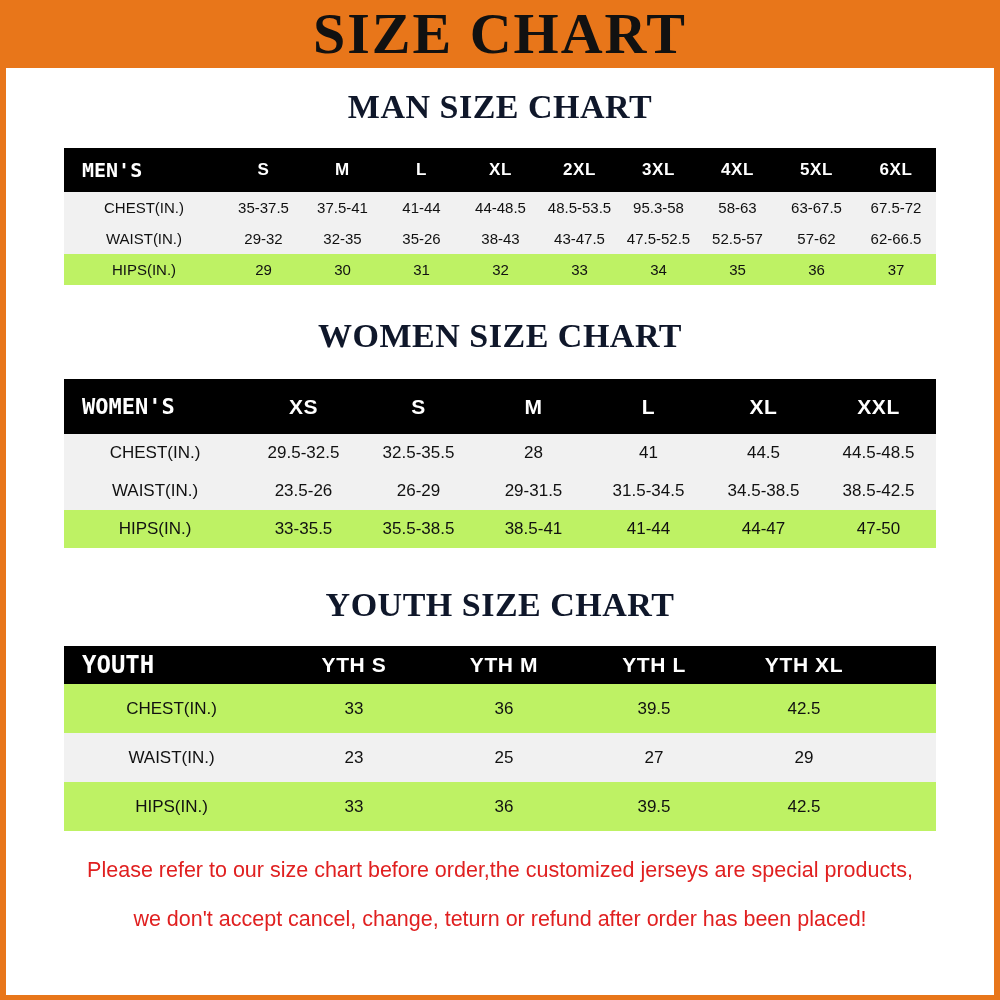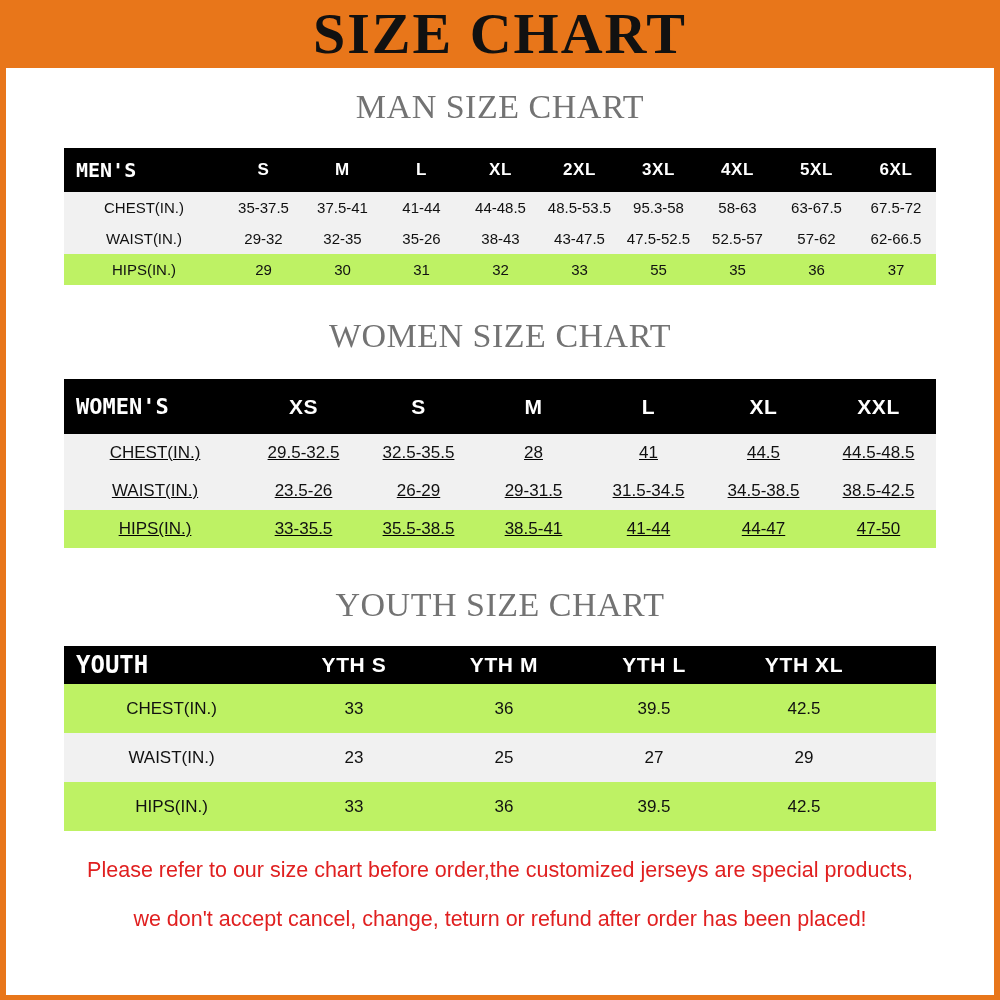--- a/index.html
+++ b/index.html
@@ -38,24 +38,24 @@
     font-weight: bold;
     font-size: 58px;
     letter-spacing: 2px;
     color: #111111;
     line-height: 1;
   }
   
   .section-title {
     text-align: center;
     font-family: "Liberation Serif", serif;
-    font-weight: normal;
+    font-weight: bold;
     font-size: 34px;
     letter-spacing: 0.5px;
-    color: #737373;
+    color: #0f172a;
   }
   
   table {
     border-collapse: collapse;
     width: 872px;
     margin: 0 auto;
     table-layout: fixed;
   }
   table td, table th {
     padding: 0;
@@ -67,21 +67,21 @@
   thead th {
     background: #000000;
     color: #ffffff;
     height: 44px;
     font-size: 17px;
     font-weight: bold;
     letter-spacing: 0.6px;
   }
   thead th.corner {
     text-align: left;
-    padding-left: 12px;
+    padding-left: 18px;
     font-family: "DejaVu Sans Mono", monospace;
     font-size: 19px;
     letter-spacing: 0px;
     margin-left: 6px;
   }
   tbody tr td {
     height: 31px;
   }
   tbody tr.odd td { background: #f1f1f1; }
   tbody tr.even td { background: #bef264; }
@@ -101,21 +101,21 @@
 
   .t-youth thead th { height: 38px; font-size: 21px; }
   .t-youth thead th.corner { font-size: 24px; }
   .t-youth tbody tr td { height: 49px; font-size: 17px; }
   .t-youth tbody td.rowlabel { font-size: 17px; }
 
   
   .gap-men-title { margin-top: 20px; }
   .gap-men-table { margin-top: 22px; }
   .gap-women-title { margin-top: 32px; }
-  .gap-women-table { margin-top: 24px; text-decoration: underline; }
+  .gap-women-table { margin-top: 24px; }
   .gap-youth-title { margin-top: 38px; }
   .gap-youth-table { margin-top: 22px; }
 
   
   .note {
     margin: 24px 14px 0 14px;
     text-align: center;
     color: #e02020;
     font-size: 21.5px;
     line-height: 1.42;
@@ -184,21 +184,21 @@
         <td>57-62</td>
         <td>62-66.5</td>
       </tr>
       <tr class="even">
         <td class="rowlabel">HIPS(IN.)</td>
         <td>29</td>
         <td>30</td>
         <td>31</td>
         <td>32</td>
         <td>33</td>
-        <td>55</td>
+        <td>34</td>
         <td>35</td>
         <td>36</td>
         <td>37</td>
       </tr>
     </tbody>
   </table>
 
   <div class="section-title gap-women-title">WOMEN SIZE CHART</div>
   <table class="t-women gap-women-table">
     <colgroup>

